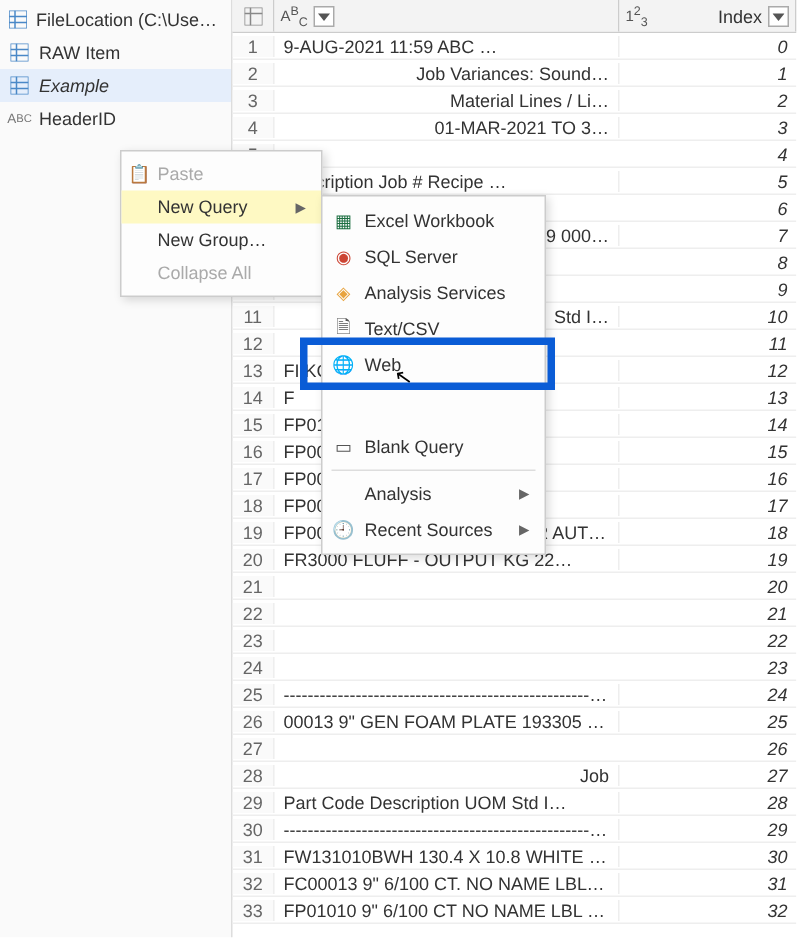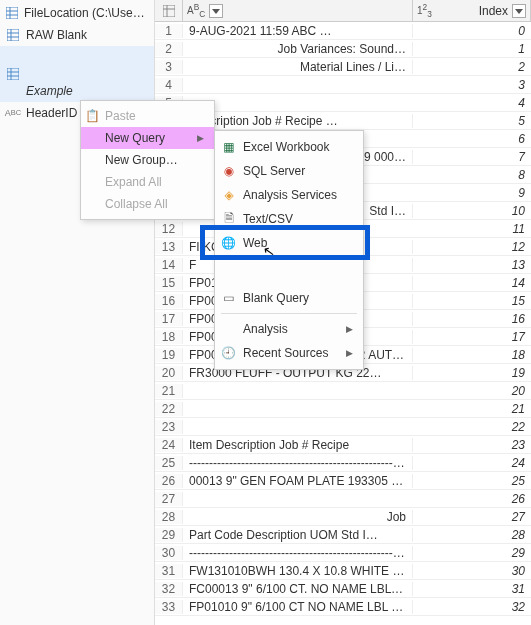--- a/index.html
+++ b/index.html
@@ -24,21 +24,21 @@
   .q-item {
     display: flex;
     align-items: center;
     padding: 4px 6px;
     gap: 6px;
     cursor: default;
   }
   .q-item.selected { background: #e5eefb; }
   .q-item .q-icon { width: 14px; display:flex; justify-content:center; }
   .q-item span.lbl { white-space: nowrap; overflow: hidden; text-overflow: ellipsis; font-style: normal; }
-  .q-item.selected span.lbl { font-style: italic; margin-top: 34px; }
+  .q-item.selected span.lbl { font-style: italic; }
 
   .data-pane { flex:1; display:flex; flex-direction:column; }
   .col-headers { display:flex; border-bottom:1px solid #ccc; height:22px; }
   .ch-rownum { width:28px; border-right:1px solid #ccc; background:#f3f3f3; }
   .ch {
     display:flex; align-items:center; gap:4px;
     border-right:1px solid #ccc; background:#f3f3f3; padding:0 4px;
     position:relative;
   }
   .ch.col1 { width:230px; }
@@ -66,21 +66,21 @@
     z-index:30;
   }
   .ctx .mi {
     display:flex; align-items:center; gap:8px;
     padding:4px 10px 4px 24px;
     position:relative;
     color:#333;
   }
   .ctx .mi.disabled { color:#aaa; }
   .ctx .mi .mi-icon { position:absolute; left:4px; width:16px; text-align:center; }
-  .ctx .mi.hover { background:#f0abfc;gap:24px; }
+  .ctx .mi.hover { background:#fef9c3;gap:24px; }
   .ctx .mi .arrow { margin-left:auto; font-size:9px; color:#666; }
 
   
   .sub {
     position:absolute;
     left:214px; top:130px;
     width:150px;
     background:#fdfdfd;
     border:1px solid #ccc;
     box-shadow:2px 2px 6px rgba(0,0,0,.15);
@@ -130,21 +130,21 @@
     </div>
     <div class="q-item">
       <span class="q-icon">
           <svg width="12" height="12">
             <rect x="0" y="0" width="12" height="12" fill="none" stroke="#4a88c7"></rect>
             <line x1="0" y1="4" x2="12" y2="4" stroke="#4a88c7"></line>
             <line x1="0" y1="8" x2="12" y2="8" stroke="#4a88c7"></line>
             <line x1="4" y1="0" x2="4" y2="12" stroke="#4a88c7"></line>
           </svg>
         </span>
-      <span class="lbl">RAW Blank</span>
+      <span class="lbl">RAW Item</span>
     </div>
     <div class="q-item selected">
       <span class="q-icon">
           <svg width="12" height="12">
             <rect x="0" y="0" width="12" height="12" fill="none" stroke="#4a88c7"></rect>
             <line x1="0" y1="4" x2="12" y2="4" stroke="#4a88c7"></line>
             <line x1="0" y1="8" x2="12" y2="8" stroke="#4a88c7"></line>
             <line x1="4" y1="0" x2="4" y2="12" stroke="#4a88c7"></line>
           </svg>
         </span>
@@ -196,20 +196,21 @@
           <div class="cell1">Job Variances: Sound…</div>
           <div class="cell2">1</div>
         </div>
         <div class="row">
           <div class="cell-num">3</div>
           <div class="cell1">Material Lines / Li…</div>
           <div class="cell2">2</div>
         </div>
         <div class="row">
           <div class="cell-num">4</div>
+          <div class="cell1">01-MAR-2021 TO 3…</div>
           <div class="cell2">3</div>
         </div>
         <div class="row">
           <div class="cell-num">5</div>
           <div class="cell1"></div>
           <div class="cell2">4</div>
         </div>
         <div class="row">
           <div class="cell-num">6</div>
           <div class="cell1 left">Description      Job #  Recipe    …</div>
@@ -295,21 +296,20 @@
           <div class="cell1"></div>
           <div class="cell2">21</div>
         </div>
         <div class="row">
           <div class="cell-num">23</div>
           <div class="cell1"></div>
           <div class="cell2">22</div>
         </div>
         <div class="row">
           <div class="cell-num">24</div>
-          <div class="cell1 left">Item       Description           Job #  Recipe</div>
           <div class="cell2">23</div>
         </div>
         <div class="row">
           <div class="cell-num">25</div>
           <div class="cell1 left">----------------------------------------------------------------</div>
           <div class="cell2">24</div>
         </div>
         <div class="row">
           <div class="cell-num">26</div>
           <div class="cell1 left">00013     9" GEN FOAM PLATE         193305 000…</div>
@@ -360,23 +360,20 @@
     <span>Paste</span>
   </div>
   <div class="mi hover">
     <span>New Query</span>
     <span class="arrow">▶</span>
   </div>
   <div class="mi">
     <span>New Group…</span>
   </div>
   <div class="mi disabled">
-    <span>Expand All</span>
-  </div>
-  <div class="mi disabled">
     <span>Collapse All</span>
   </div>
 </div>
 
 <div class="sub">
   <div class="mi">
     <span class="mi-icon" style="color:#1d6f42;">▦</span>
     <span>Excel Workbook</span>
   </div>
   <div class="mi">

